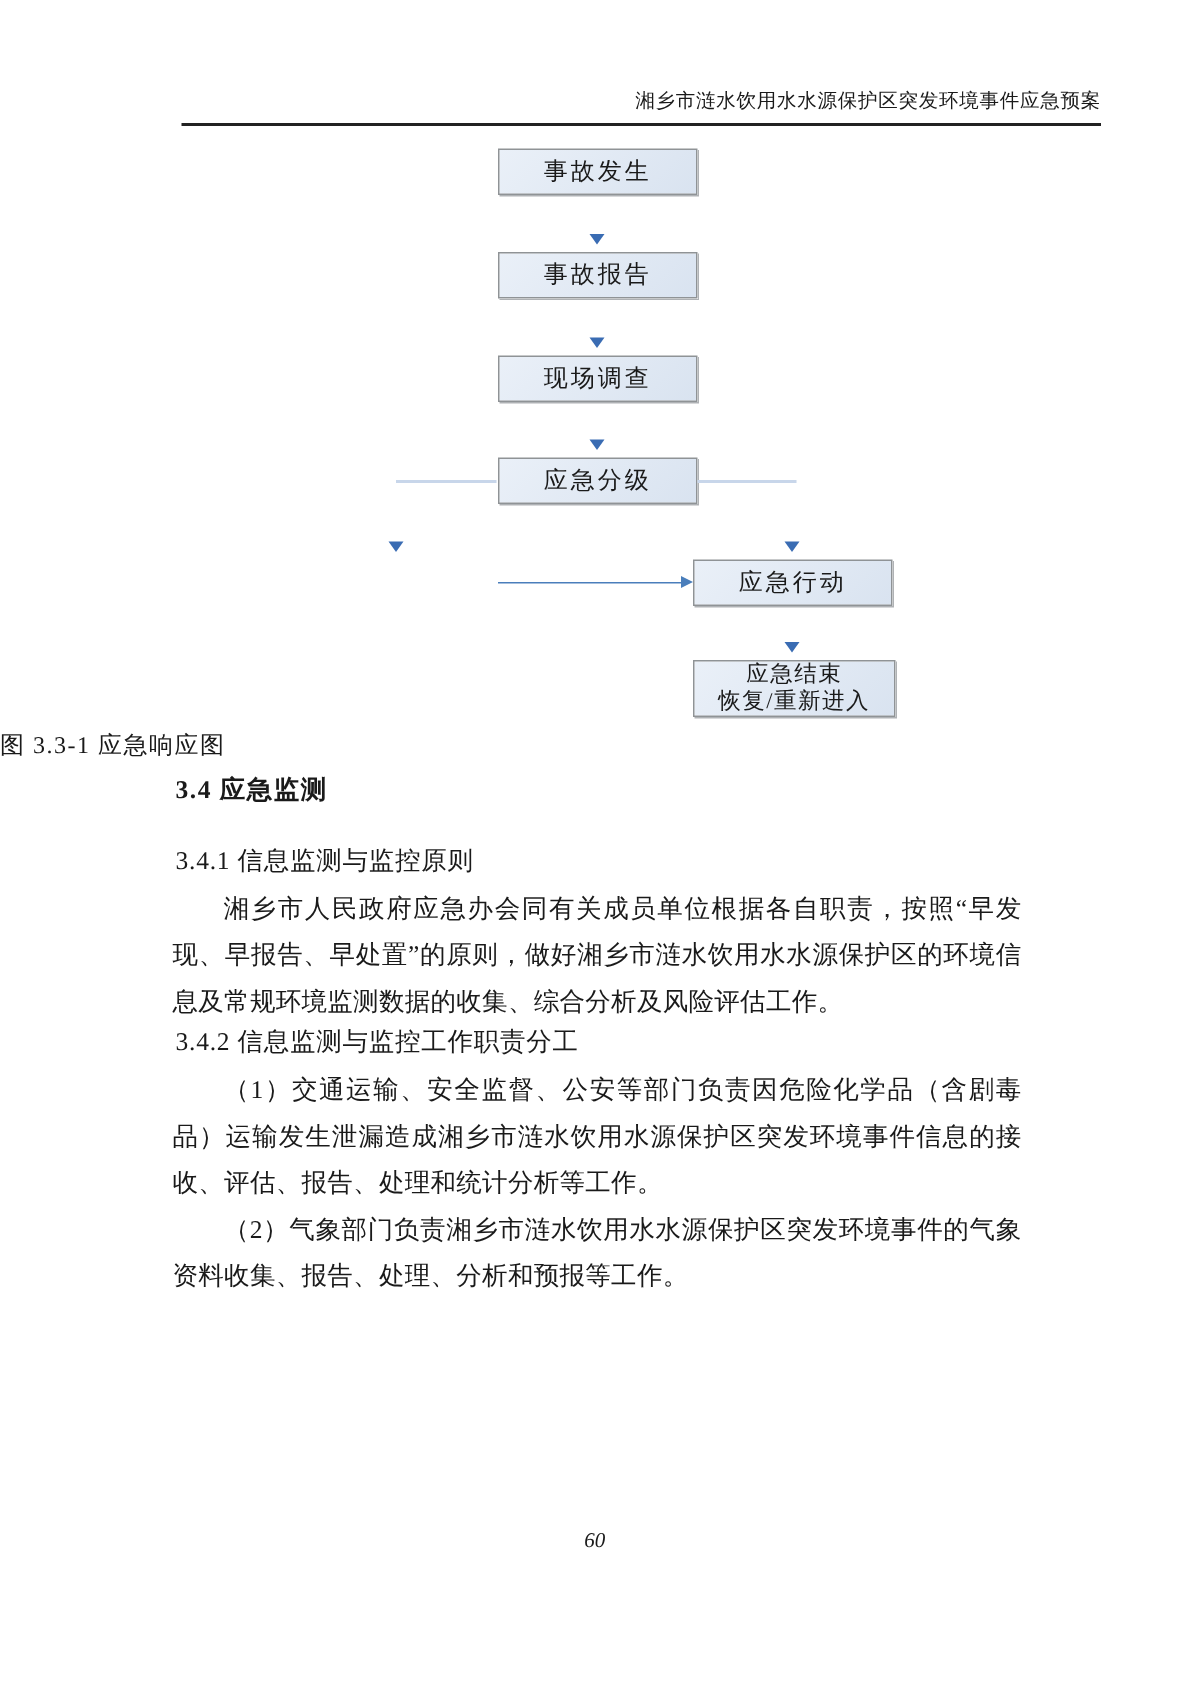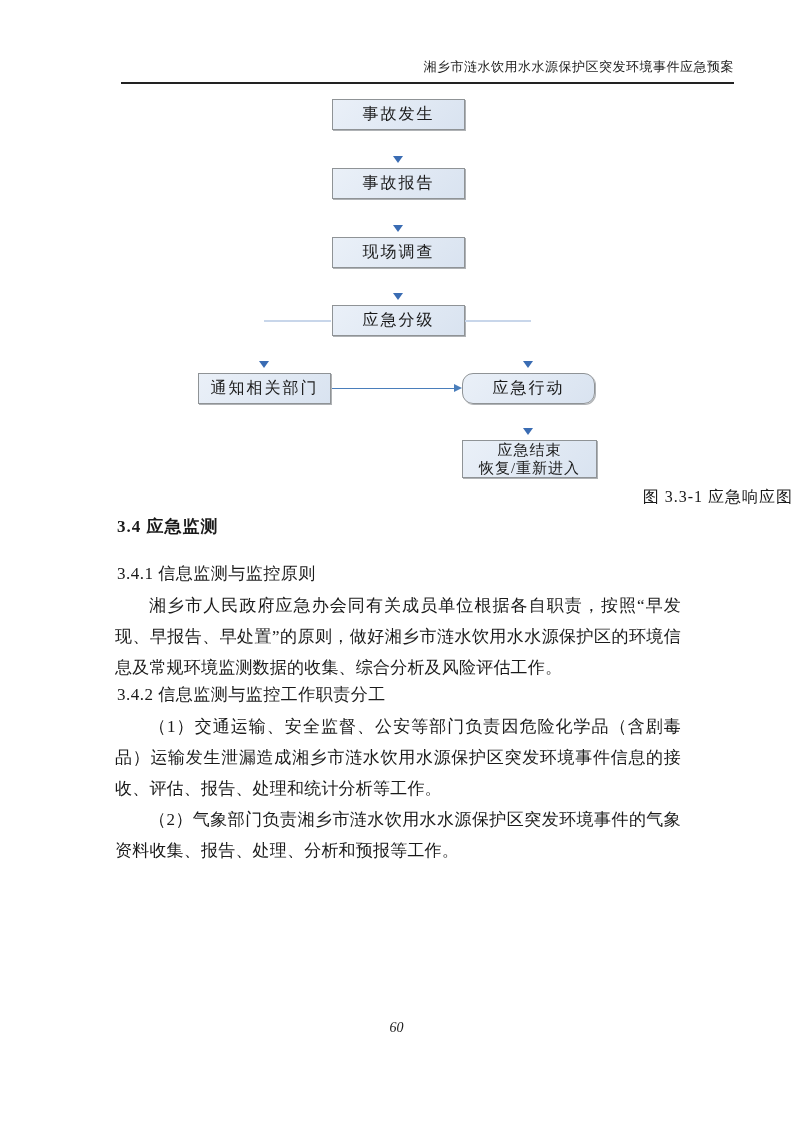--- a/index.html
+++ b/index.html
@@ -51,21 +51,21 @@
     letter-spacing: 1px;
     font-size: 15px;
     text-align: right;
   }
   .fc-box.two-line span { display: block; }
   .b1 { left: 332px; top: 99px; }
   .b2 { left: 332px; top: 168px; }
   .b3 { left: 332px; top: 237px; }
   .b4 { left: 332px; top: 305px; }
   .b5 { left: 198px; top: 373px; }
-  .b6 { left: 462px; top: 373px; border-radius: 11px; }
+  .b6 { left: 462px; top: 373px; }
   .b7 { left: 462px; top: 440px; }
 
   .tri-down {
     position: absolute;
     width: 0; height: 0;
     border-left: 5px solid transparent;
     border-right: 5px solid transparent;
     border-top: 7px solid #3a6cb3;
   }
   .t1 { left: 393px; top: 156px; }
@@ -96,21 +96,21 @@
     width: 0; height: 0;
     border-left: 8px solid #4a7ebb;
     border-top: 4.5px solid transparent;
     border-bottom: 4.5px solid transparent;
   }
 
   .fc-caption {
     position: absolute;
     left: 0; top: 487px;
     width: 793px;
-    text-align: right;
+    text-align: left;
     font-size: 16px;
     letter-spacing: 1px;
   }
 
   
   .content {
     position: absolute;
     left: 115px;
     top: 512px;
     width: 566px;
@@ -175,23 +175,20 @@
 
     <div class="side-line sl-left"></div>
     <div class="fc-box b4">
       <span>应急分级</span>
     </div>
     <div class="side-line sl-right"></div>
 
     <div class="tri-down t4"></div>
     <div class="tri-down t5"></div>
 
-    <div class="fc-box b5">
-      <span>通知相关部门</span>
-    </div>
     <div class="connector-line"></div>
     <div class="connector-head"></div>
     <div class="fc-box b6">
       <span>应急行动</span>
     </div>
 
     <div class="tri-down t6"></div>
     <div class="fc-box b7 two-line">
       <span>应急结束</span>
       <span>恢复/重新进入</span>

